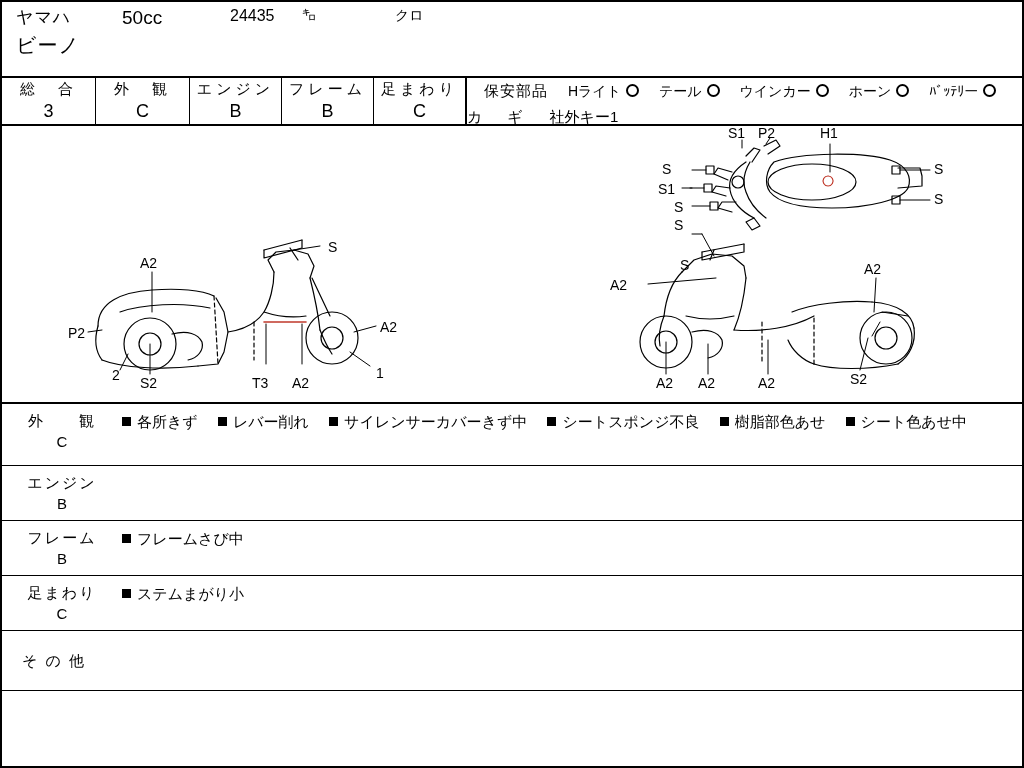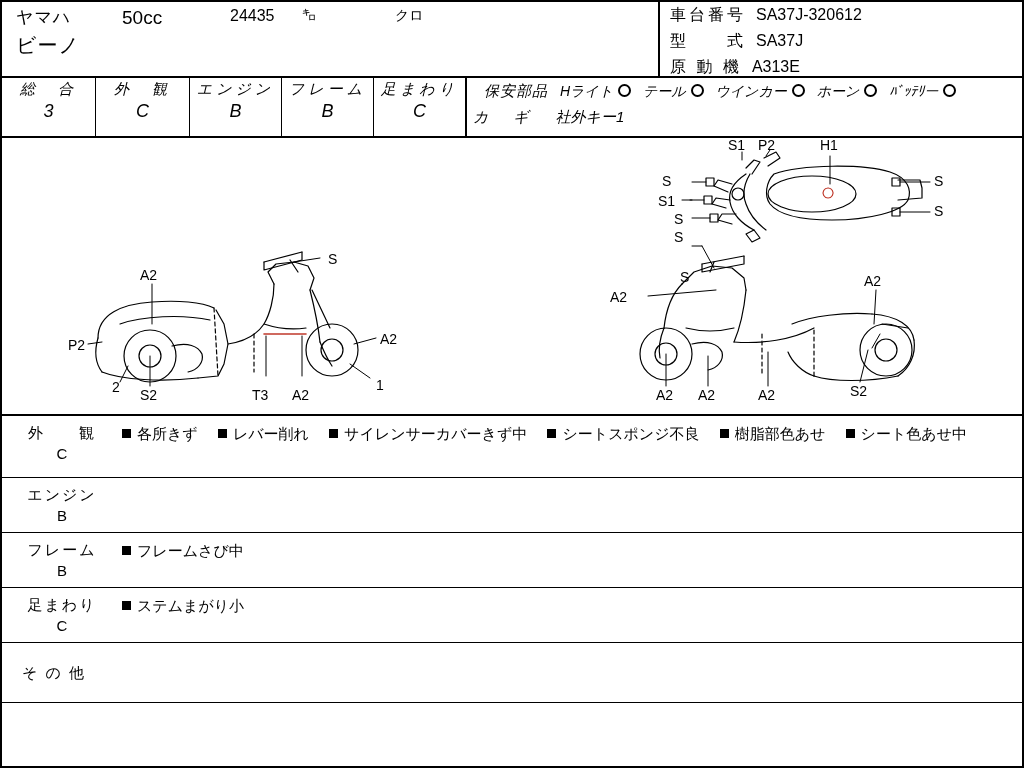--- a/index.html
+++ b/index.html
@@ -87,25 +87,24 @@
     display: inline-block;
     margin-left: 10px;
   }
   .r1 { top: 3px; }
   .r2 { top: 29px; }
   .r3 { top: 55px; }
 
   
   .grades {
     position: relative;
-    height: 60px;
+    height: 48px;
     border-bottom: 2px solid #000;
     box-sizing: border-box;
     display: flex;
-    font-style: italic;
   }
   .grade-cell {
     width: 94px;
     border-right: 1px solid #000;
     box-sizing: border-box;
     text-align: center;
     padding-top: 2px;
   }
   .grade-cell .gl {
     font-size: 15px;
@@ -133,35 +132,34 @@
   .equip-row.e1 { top: 4px; }
   .equip-row.e2 { top: 30px; }
   .eq-title {
     display: inline-block;
     margin-left: 17px;
     letter-spacing: 1px;
     font-size: 15px;
   }
   .eq-item {
     display: inline-block;
-    margin-left: 8px;
+    margin-left: 16px;
     font-size: 14px;
   }
   .eq-circle {
     display: inline-block;
     width: 13px; height: 13px;
     border: 2px solid #000;
     border-radius: 50%;
     margin-left: 5px;
     vertical-align: -1px;
     box-sizing: border-box;
   }
   .key-title {
     display: inline-block;
-    margin-left: 6px;
     letter-spacing: 5px;
     font-size: 15px;
   }
   .key-val {
     display: inline-block;
     margin-left: 18px;
     font-size: 15px;
   }
 
   
@@ -228,31 +226,20 @@
 <div class="sheet">
 
   <div class="header">
     <div class="header-left">
       <div class="maker">ヤマハ</div>
       <div class="model">ビーノ</div>
       <div class="disp">50cc</div>
       <div class="mileage">24435</div>
       <div class="mileage-unit">㌔</div>
       <div class="color">クロ</div>
-    </div>
-    <div class="header-right">
-      <div class="hr-row r1">
-        <span class="lbl">車台番号</span><span class="val">SA37J-320612</span>
-      </div>
-      <div class="hr-row r2">
-        <span class="lbl">型　　式</span><span class="val">SA37J</span>
-      </div>
-      <div class="hr-row r3">
-        <span class="lbl">原 動 機</span><span class="val">A313E</span>
-      </div>
     </div>
   </div>
 
   <div class="grades">
     <div class="grade-cell">
       <span class="gl">総　合</span>
       <span class="gv">3</span>
     </div>
     <div class="grade-cell">
       <span class="gl">外　観</span>

